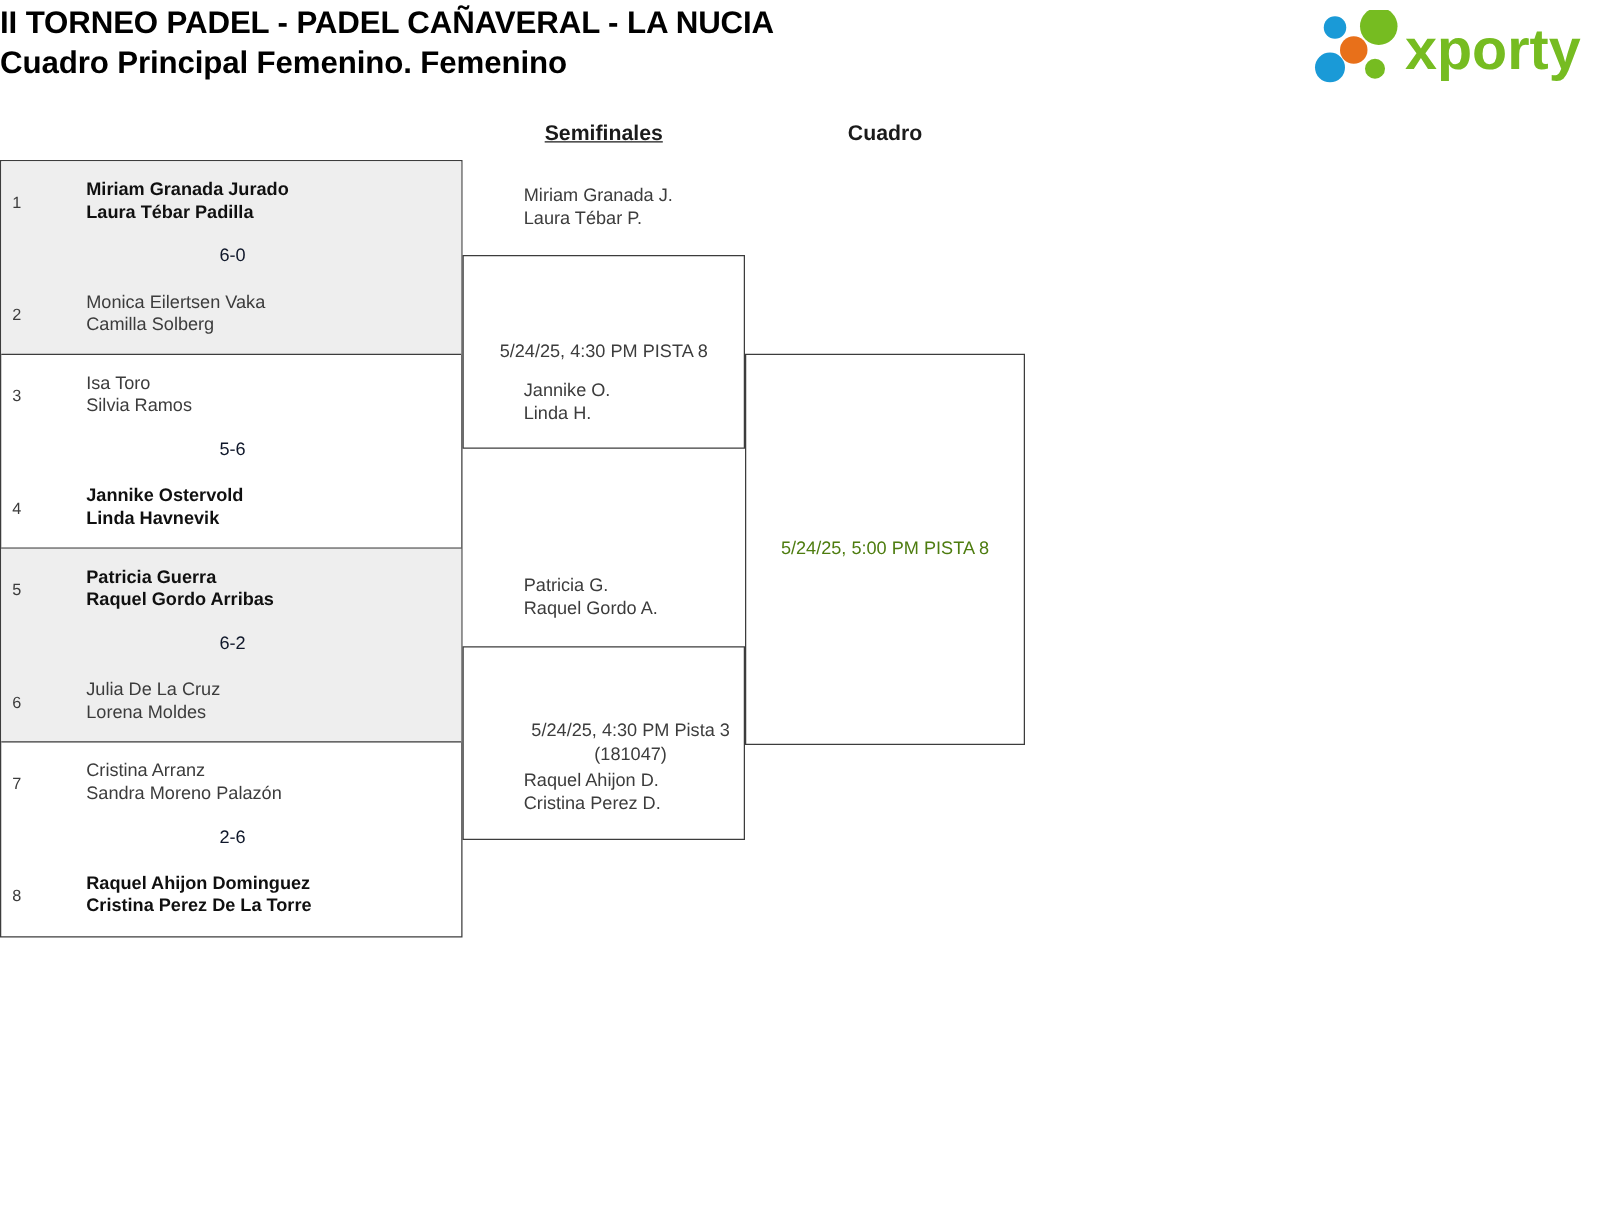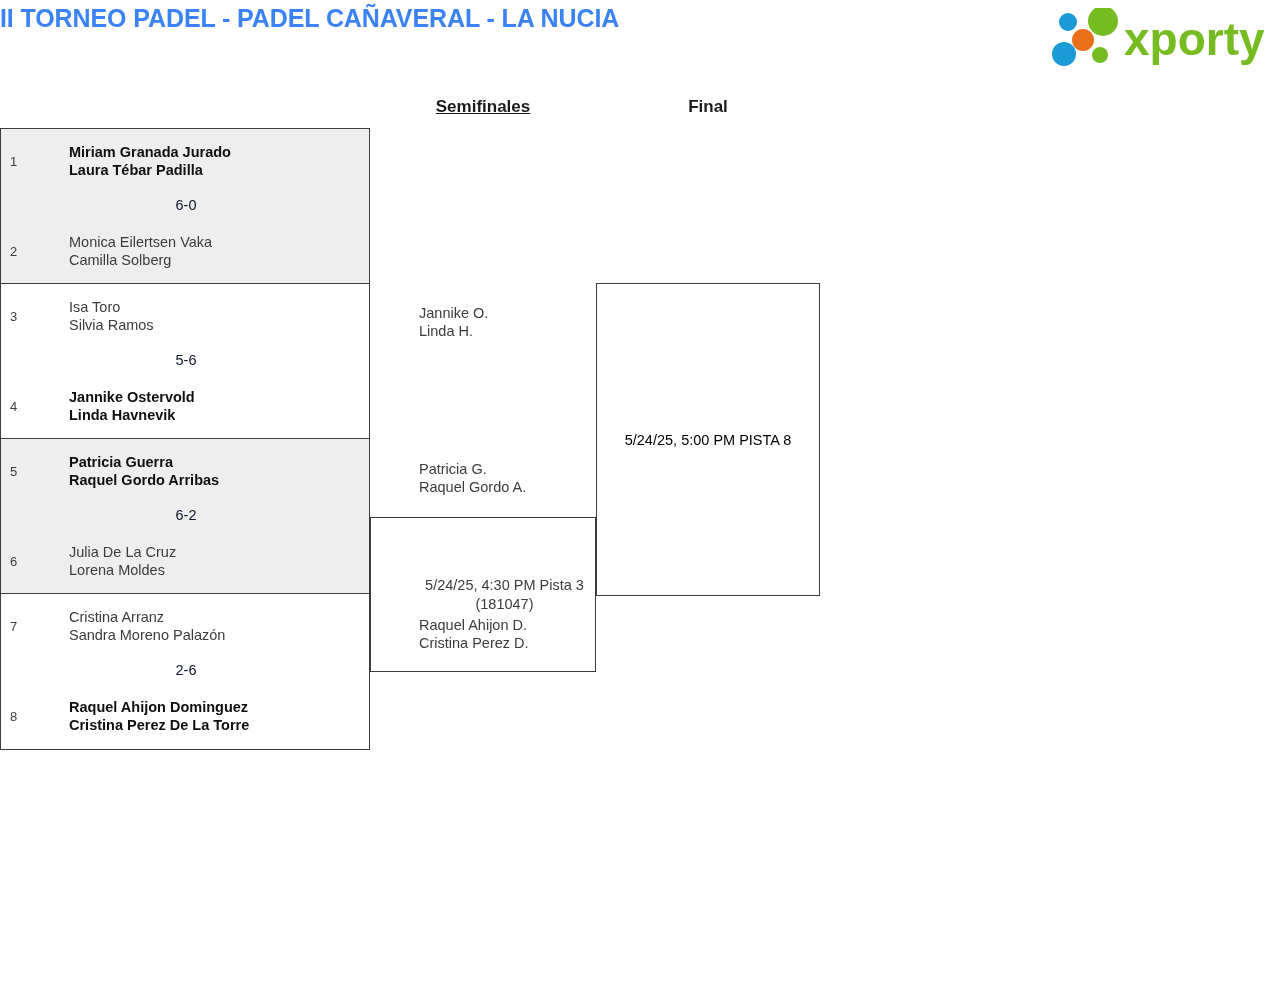--- a/index.html
+++ b/index.html
@@ -12,21 +12,21 @@
     overflow: hidden;
   }
   #root { position: relative; width: 1280px; height: 982px; }
 
   
   .title-block { position: absolute; left: 0px; top: 2px; width: 900px; }
   .title-line {
     font-size: 25px;
     font-weight: bold;
     line-height: 32px;
-    color: #3b82f6;
+    color: #000000;
     letter-spacing: -0.1px;
     white-space: nowrap;
   }
 
   
   .logo { position: absolute; left: 1048px; top: 8px; width: 228px; height: 58px; }
   .logo svg { display: block; }
 
   
   .round-head {
@@ -122,45 +122,46 @@
     width: 224px; height: 313px;
     border: 1px solid #3c3c3c;
   }
   .fn-info {
     position: absolute;
     left: 6px; right: 6px; top: 50%;
     transform: translateY(-50%);
     text-align: center;
     font-size: 14.5px;
     line-height: 19px;
-    color: #000000;
+    color: #4d7c0f;
   }
 </style>
 </head>
 <body>
 
 <div id="root">
 
   <div class="title-block">
     <div class="title-line">II TORNEO PADEL - PADEL CAÑAVERAL - LA NUCIA</div>
+    <div class="title-line">Cuadro Principal Femenino. Femenino</div>
   </div>
 
   <div class="logo">
     <svg width="228" height="58" viewBox="0 0 228 58" xmlns="http://www.w3.org/2000/svg">
       <circle cx="20" cy="14" r="9" fill="#1a9ad7"></circle>
       <circle cx="55" cy="13" r="15" fill="#76bc21"></circle>
       <circle cx="35" cy="32" r="11" fill="#e8701a"></circle>
       <circle cx="16" cy="46" r="12" fill="#1a9ad7"></circle>
       <circle cx="52" cy="47" r="8" fill="#76bc21"></circle>
       <text x="76" y="47" font-family="Liberation Sans, sans-serif" font-size="46" font-weight="bold" fill="#76bc21">xporty</text>
     </svg>
   </div>
 
   <div class="round-head" id="rh1">Semifinales</div>
-  <div class="round-head" id="rh2">Final</div>
+  <div class="round-head" id="rh2">Cuadro</div>
 
   <div class="qf-col">
 
     <div class="qf-match shaded" id="qfm0">
       <div class="team top">
         <span class="seed">1</span>
         <span class="names win">
           <span class="nm">Miriam Granada Jurado</span>
           <span class="nm">Laura Tébar Padilla</span>
         </span>
@@ -224,27 +225,34 @@
         <span class="seed">8</span>
         <span class="names win">
           <span class="nm">Raquel Ahijon Dominguez</span>
           <span class="nm">Cristina Perez De La Torre</span>
         </span>
       </div>
     </div>
 
   </div>
 
+  <div class="sf-box" id="sfb0">
+    <div class="sf-info">5/24/25, 4:30 PM PISTA 8</div>
+  </div>
   <div class="sf-box" id="sfb1">
     <div class="sf-info">
       <span class="nm">5/24/25, 4:30 PM Pista 3</span>
       <span class="nm">(181047)</span>
     </div>
   </div>
 
+  <div class="sf-team" id="sft0">
+    <span class="nm">Miriam Granada J.</span>
+    <span class="nm">Laura Tébar P.</span>
+  </div>
   <div class="sf-team" id="sft1">
     <span class="nm">Jannike O.</span>
     <span class="nm">Linda H.</span>
   </div>
   <div class="sf-team" id="sft2">
     <span class="nm">Patricia G.</span>
     <span class="nm">Raquel Gordo A.</span>
   </div>
   <div class="sf-team" id="sft3">
     <span class="nm">Raquel Ahijon D.</span>

